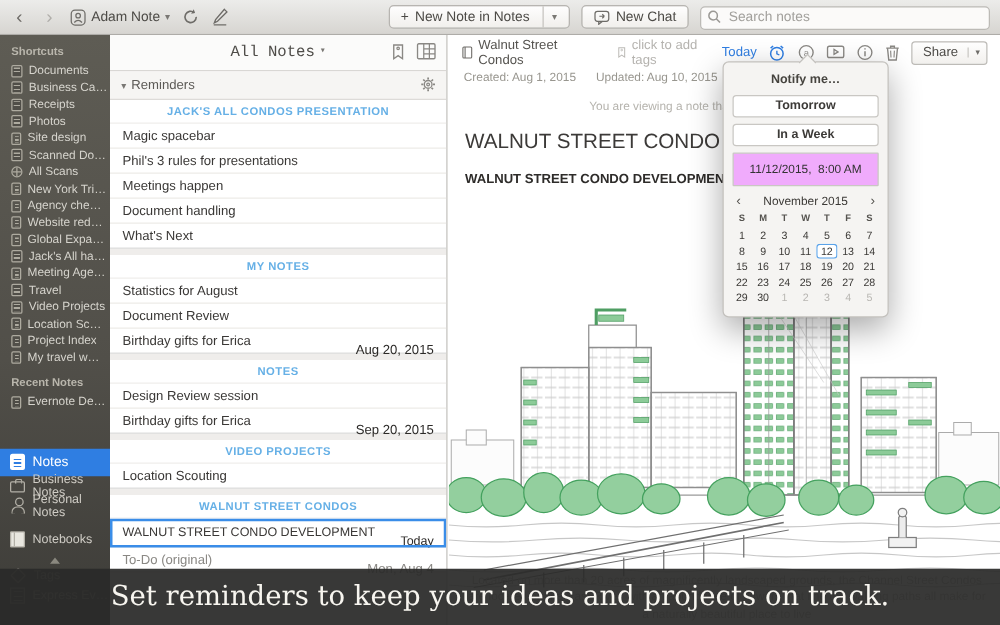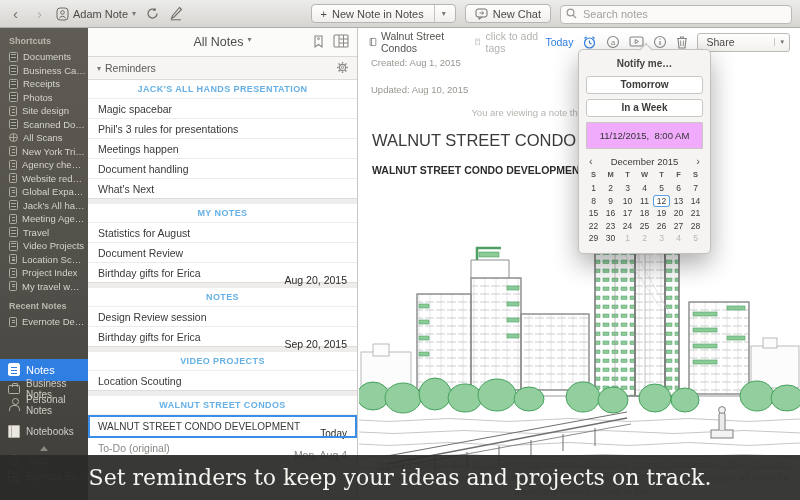--- a/index.html
+++ b/index.html
@@ -70,21 +70,21 @@
   .ico-grid::before{content:"";position:absolute;inset:1.5px;
     background:repeating-linear-gradient(to bottom,#b3b0a7 0 1px,transparent 1px 3.5px);}
   .scroll-tri{width:0;height:0;border-left:4px solid transparent;border-right:4px solid transparent;
     border-bottom:5px solid #8a887f;margin:4px auto 2px;}
 
   
   .list{position:absolute;top:28px;left:88px;width:270px;bottom:0;background:#efedeb;
     border-right:1px solid #c9c7c4;box-sizing:border-box;overflow:hidden;}
   .list-header{height:28px;background:#fbfbfa;border-bottom:1px solid #d9d7d4;
     display:flex;align-items:center;justify-content:center;position:relative;}
-  .list-title{font-size:12.5px;color:#4e4c48;display:flex;align-items:flex-start;gap:4px;}
+  .list-title{font-size:12.5px;color:#4e4c48;display:flex;align-items:flex-start;gap:4px;font-family:Liberation Mono, monospace;}
   .lh-icons{position:absolute;right:8px;top:6px;display:flex;gap:8px;}
   .reminders-bar{height:22px;background:#f6f5f3;border-bottom:1px solid #dddbd8;
     display:flex;align-items:center;padding:0 9px;font-size:10.5px;color:#5c5a56;gap:4px;position:relative;}
   .reminders-bar .gear{position:absolute;right:8px;top:4px;}
   .group{background:#fff;margin-bottom:6px;box-shadow:0 1px 0 #ddd;}
   .group-header{height:18px;line-height:18px;text-align:center;font-size:9px;font-weight:bold;
     letter-spacing:.4px;color:#66b0e6;border-bottom:1px solid #efeeec;}
   .row{height:19px;display:flex;align-items:center;justify-content:space-between;
     padding:0 10px;font-size:10.5px;color:#3a3836;border-bottom:1px solid #edebe8;}
   .row:last-child{border-bottom:none;}
@@ -94,24 +94,24 @@
   .row.dim .row-date{color:#8a8884;}
 
   
   .note{position:absolute;top:28px;left:359px;right:0;bottom:0;background:#fff;overflow:hidden;}
   .note-header{height:24px;display:flex;align-items:center;gap:6px;padding:2px 10px 0;font-size:10.5px;color:#55534f;}
   .note-nb{display:flex;align-items:center;gap:4px;color:#55534f;}
   .note-tags{display:flex;align-items:center;gap:4px;color:#b5b3af;margin-left:14px;}
   .nh-right{margin-left:auto;display:flex;align-items:center;gap:9px;}
   .today-lbl{color:#2f7ee2;font-size:10.5px;}
   .share-btn{display:flex;align-items:center;height:17px;border:1px solid #bdbbb7;border-radius:3px;
-    background:linear-gradient(#fefefe,#f2f0ed);font-size:10.5px;color:#4c4a46;gap:32px;}
+    background:linear-gradient(#fefefe,#f2f0ed);font-size:10.5px;color:#4c4a46;}
   .share-btn .sh-main{padding:0 8px;}
   .share-btn .sh-caret{padding:0 5px;border-left:1px solid #c9c7c3;font-size:7px;color:#6e6c68;}
-  .note-meta{display:flex;gap:16px;padding:3px 12px;font-size:9.5px;color:#98968f;flex-direction:column;}
+  .note-meta{display:flex;gap:16px;padding:3px 12px;font-size:9.5px;color:#98968f;}
   .banner{text-align:center;font-size:9.5px;color:#b5b3ad;margin-top:9px;}
   .banner .link{color:#4f9fe0;font-weight:bold;}
   .note-title{font-size:16.5px;color:#3c3a38;padding:13px 13px 0;}
   .note-sub{font-size:10.5px;font-weight:bold;color:#2e2c2a;padding:14px 13px 0;}
   .sketch{position:absolute;left:0;top:158px;}
   .body-snippet{position:absolute;left:12px;right:8px;bottom:2px;text-align:center;
     font-size:9.5px;line-height:1.4;color:#b7b5b0;}
 
   
   .popup{position:absolute;left:578px;top:49px;width:133px;box-sizing:border-box;
@@ -323,21 +323,21 @@
         <circle cx="6.5" cy="6.5" r="3.1" fill="none" stroke="#8a8884" stroke-width="1.1"></circle>
         <circle cx="6.5" cy="6.5" r="1.1" fill="none" stroke="#8a8884"></circle>
         <g stroke="#8a8884" stroke-width="1.4">
           <path d="M6.5 1 L6.5 2.6 M6.5 10.4 L6.5 12 M1 6.5 L2.6 6.5 M10.4 6.5 L12 6.5"></path>
           <path d="M2.6 2.6 L3.8 3.8 M9.2 9.2 L10.4 10.4 M10.4 2.6 L9.2 3.8 M3.8 9.2 L2.6 10.4"></path>
         </g>
       </svg>
     </div>
     <div id="groups">
         <div class="group">
-          <div class="group-header">JACK'S ALL HANDS PRESENTATION</div>
+          <div class="group-header">JACK'S ALL CONDOS PRESENTATION</div>
           <div class="row">
             <span class="row-title">Magic spacebar</span>
           </div>
           <div class="row">
             <span class="row-title">Phil's 3 rules for presentations</span>
           </div>
           <div class="row">
             <span class="row-title">Meetings happen</span>
           </div>
           <div class="row">
@@ -555,21 +555,21 @@
   </div>
 
   <div class="popup">
     <div class="popup-arrow"></div>
     <div class="popup-title">Notify me…</div>
     <div class="popup-btn">Tomorrow</div>
     <div class="popup-btn">In a Week</div>
     <input class="popup-date" value="11/12/2015,  8:00 AM" style="">
     <div class="cal-header">
       <span class="cal-nav">‹</span>
-      <span>December 2015</span>
+      <span>November 2015</span>
       <span class="cal-nav">›</span>
     </div>
     <div class="cal-grid" id="cal-grid">
         <span class="cal-cell cal-dow">S</span>
         <span class="cal-cell cal-dow">M</span>
         <span class="cal-cell cal-dow">T</span>
         <span class="cal-cell cal-dow">W</span>
         <span class="cal-cell cal-dow">T</span>
         <span class="cal-cell cal-dow">F</span>
         <span class="cal-cell cal-dow">S</span>

